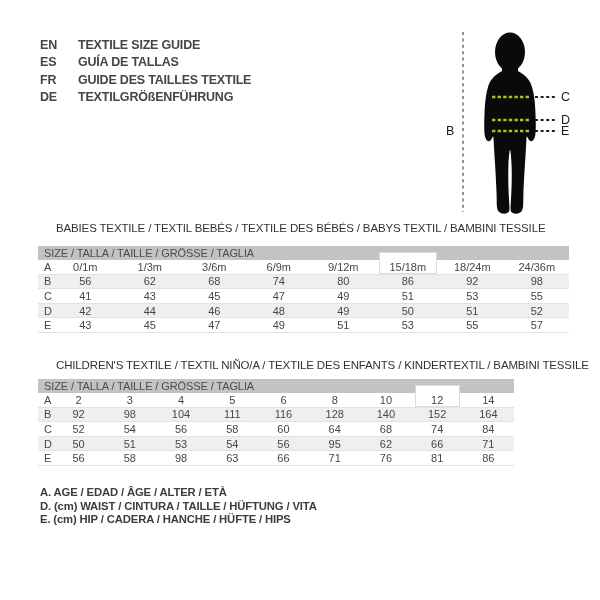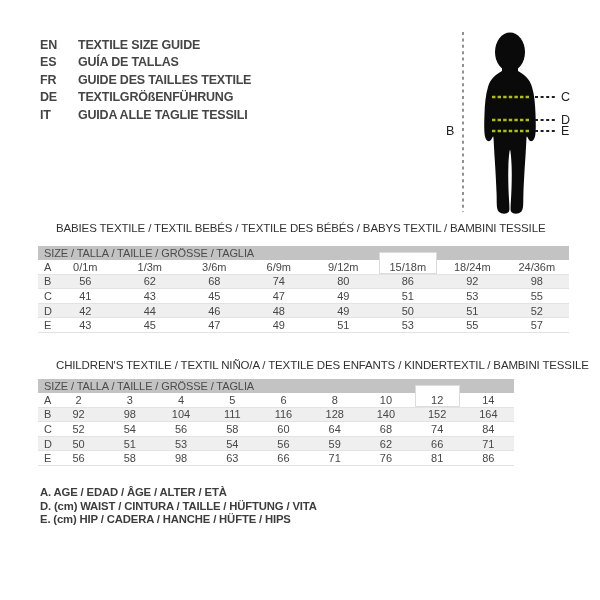--- a/index.html
+++ b/index.html
@@ -53,24 +53,20 @@
         <span class="code">ES</span>
         <span>GUÍA DE TALLAS</span>
       </li>
       <li>
         <span class="code">FR</span>
         <span>GUIDE DES TAILLES TEXTILE</span>
       </li>
       <li>
         <span class="code">DE</span>
         <span>TEXTILGRÖßENFÜHRUNG</span>
-      </li>
-      <li>
-        <span class="code">IT</span>
-        <span>GUIDA ALLE TAGLIE TESSILI</span>
       </li>
     </ul>
 
   <svg class="figure" width="160" height="212" viewBox="0 0 160 212" xmlns="http://www.w3.org/2000/svg">
 
     <line x1="23" y1="22" x2="23" y2="202" stroke="#6e6e6e" stroke-width="1.5" stroke-dasharray="3 3.4"></line>
 
     <g fill="#0a0a0a">
       <ellipse cx="70" cy="42" rx="15" ry="19.5"></ellipse>
       <rect x="62" y="50" width="16" height="14"></rect>
@@ -221,21 +217,21 @@
           <div class="t-cell"><span>74</span></div>
           <div class="t-cell"><span>84</span></div>
         </div>
         <div class="t-row alt">
           <div class="t-label">D</div>
           <div class="t-cell"><span>50</span></div>
           <div class="t-cell"><span>51</span></div>
           <div class="t-cell"><span>53</span></div>
           <div class="t-cell"><span>54</span></div>
           <div class="t-cell"><span>56</span></div>
-          <div class="t-cell"><span>59</span></div>
+          <div class="t-cell"><span>95</span></div>
           <div class="t-cell"><span>62</span></div>
           <div class="t-cell"><span>66</span></div>
           <div class="t-cell"><span>71</span></div>
         </div>
         <div class="t-row">
           <div class="t-label">E</div>
           <div class="t-cell"><span>56</span></div>
           <div class="t-cell"><span>58</span></div>
           <div class="t-cell"><span>98</span></div>
           <div class="t-cell"><span>63</span></div>

